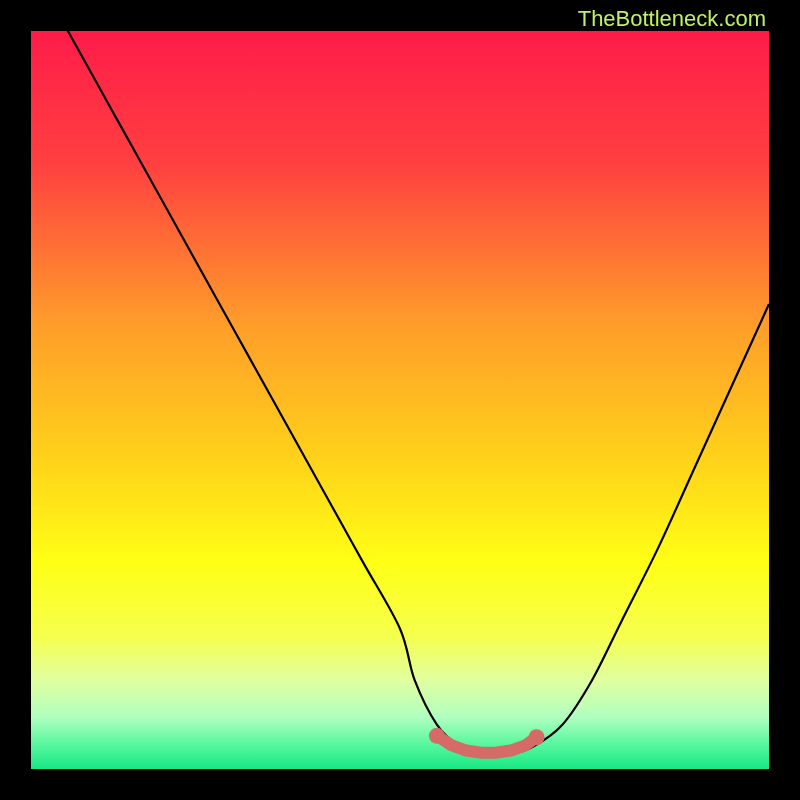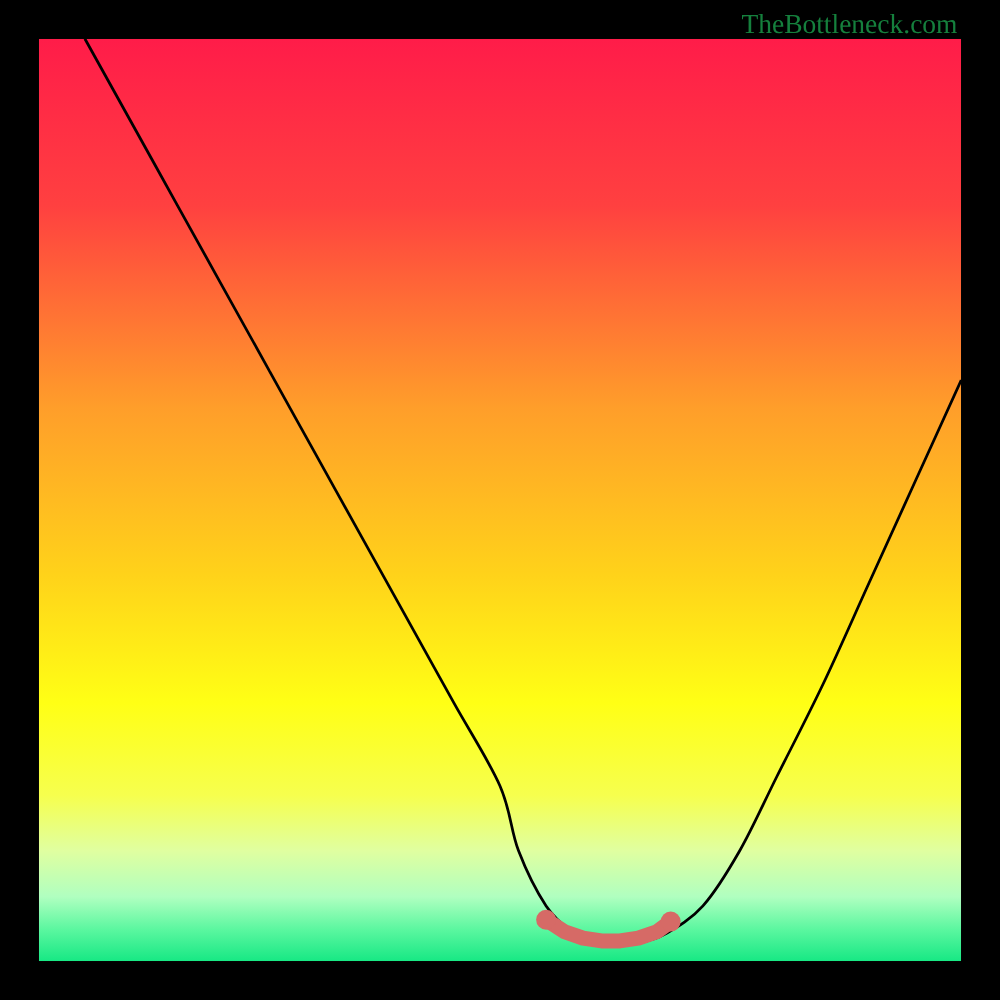--- a/index.html
+++ b/index.html
@@ -23,23 +23,23 @@
     left: 31px;
     top: 31px;
     width: 738px;
     height: 738px;
     overflow: hidden;
   }
   .watermark {
     position: absolute;
     top: 6px;
     right: 34px;
-    font-family: Liberation Serif, serif;
+    font-family: Liberation Sans, sans-serif;
     font-size: 22px;
-    color: #15803d;
+    color: #bef264;
     letter-spacing: 0px;
     font-weight: 500;
   }
   svg { display: block; }
 </style>
 </head>
 <body>
 
 <div class="frame">
 

